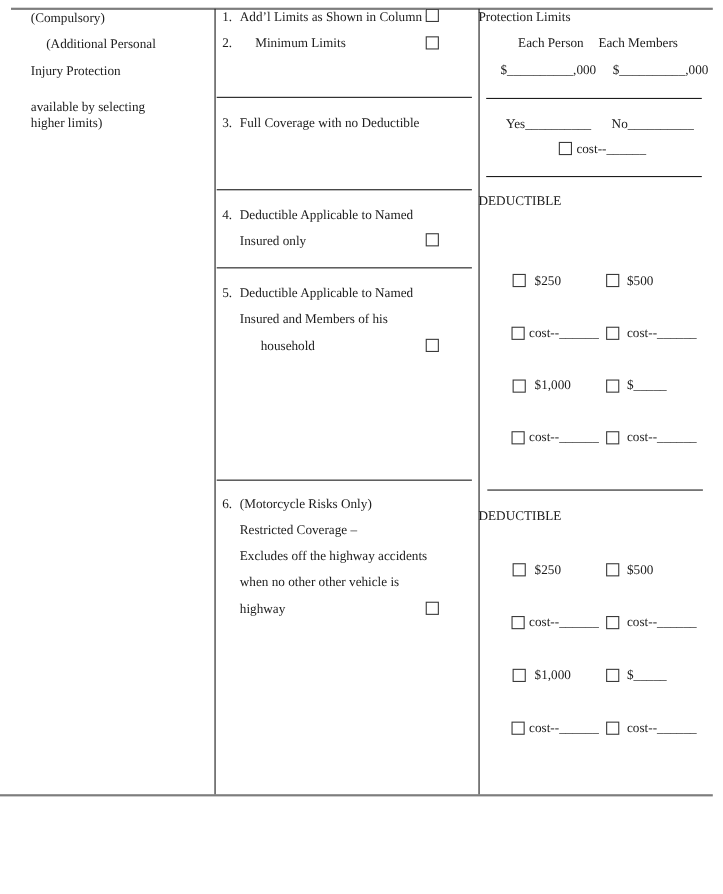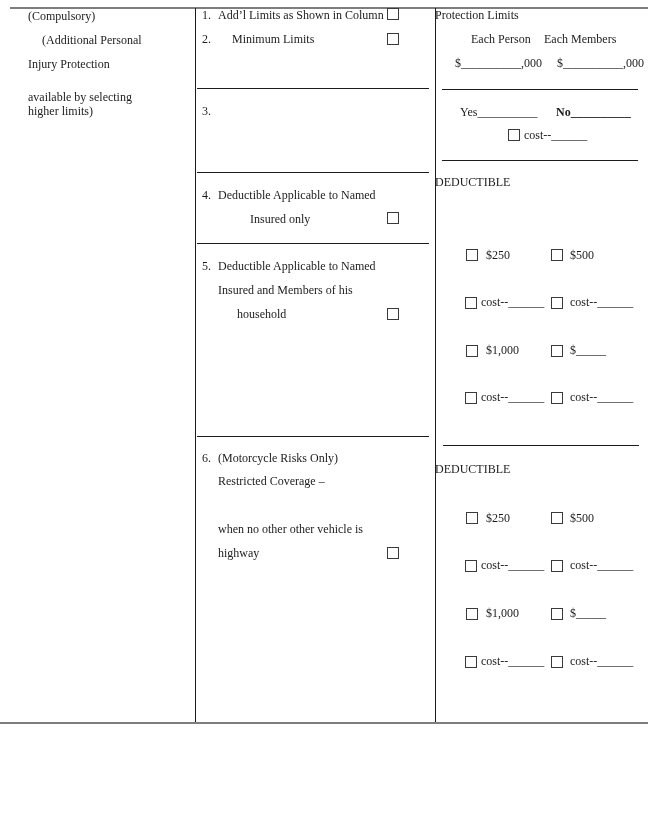--- a/index.html
+++ b/index.html
@@ -45,47 +45,49 @@
 
   <div class="txt" style="left:202px;top:8px;">1.</div>
   <div class="txt" style="left:218px;top:8px;">Add’l Limits as Shown in Column C</div>
   <span class="cb" style="left:387px;top:8px;"></span>
 
   <div class="txt" style="left:202px;top:32px;">2.</div>
   <div class="txt" style="left:218px;top:32px;margin-left:14px;">Minimum Limits</div>
   <span class="cb" style="left:387px;top:33px;"></span>
 
   <div class="txt" style="left:202px;top:104px;">3.</div>
+  <div class="txt" style="left:218px;top:104px;">Full Coverage with no Deductible</div>
 
   <div class="txt" style="left:202px;top:188px;">4.</div>
   <div class="txt" style="left:218px;top:188px;">Deductible Applicable to Named</div>
-  <div class="txt" style="left:218px;top:212px;margin-left:32px;">Insured only</div>
+  <div class="txt" style="left:218px;top:212px;">Insured only</div>
   <span class="cb" style="left:387px;top:212px;"></span>
 
   <div class="txt" style="left:202px;top:259px;">5.</div>
   <div class="txt" style="left:218px;top:259px;">Deductible Applicable to Named</div>
   <div class="txt" style="left:218px;top:283px;">Insured and Members of his</div>
   <div class="txt" style="left:218px;top:307px;padding-left:19px;">household</div>
   <span class="cb" style="left:387px;top:308px;"></span>
 
   <div class="txt" style="left:202px;top:451px;">6.</div>
   <div class="txt" style="left:218px;top:451px;">(Motorcycle Risks Only)</div>
   <div class="txt" style="left:218px;top:474px;">Restricted Coverage –</div>
+  <div class="txt" style="left:218px;top:498px;">Excludes off the highway accidents</div>
   <div class="txt" style="left:218px;top:522px;">when no other other vehicle is</div>
   <div class="txt" style="left:218px;top:546px;">highway</div>
   <span class="cb" style="left:387px;top:547px;"></span>
 
   <div class="ctr" style="left:435px;top:8px;width:205px;">Protection Limits</div>
   <div class="txt" style="left:471px;top:32px;">Each Person</div>
   <div class="txt" style="left:544px;top:32px;">Each Members</div>
   <div class="txt" style="left:455px;top:56px;">$__________,000</div>
   <div class="txt" style="left:557px;top:56px;">$__________,000</div>
 
   <div class="txt" style="left:460px;top:105px;text-align:center;">Yes__________</div>
-  <div class="txt" style="left:556px;top:105px;font-weight:bold;">No__________</div>
+  <div class="txt" style="left:556px;top:105px;">No__________</div>
   <span class="cb" style="left:508px;top:129px;"></span>
   <div class="txt" style="left:524px;top:128px;">cost--______</div>
 
   <div class="ctr" style="left:435px;top:175px;width:205px;">DEDUCTIBLE</div>
 
   <span class="cb" style="left:466px;top:249px;"></span>
   <div class="txt" style="left:486px;top:248px;">$250</div>
   <span class="cb" style="left:551px;top:249px;"></span>
   <div class="txt" style="left:570px;top:248px;">$500</div>
 

